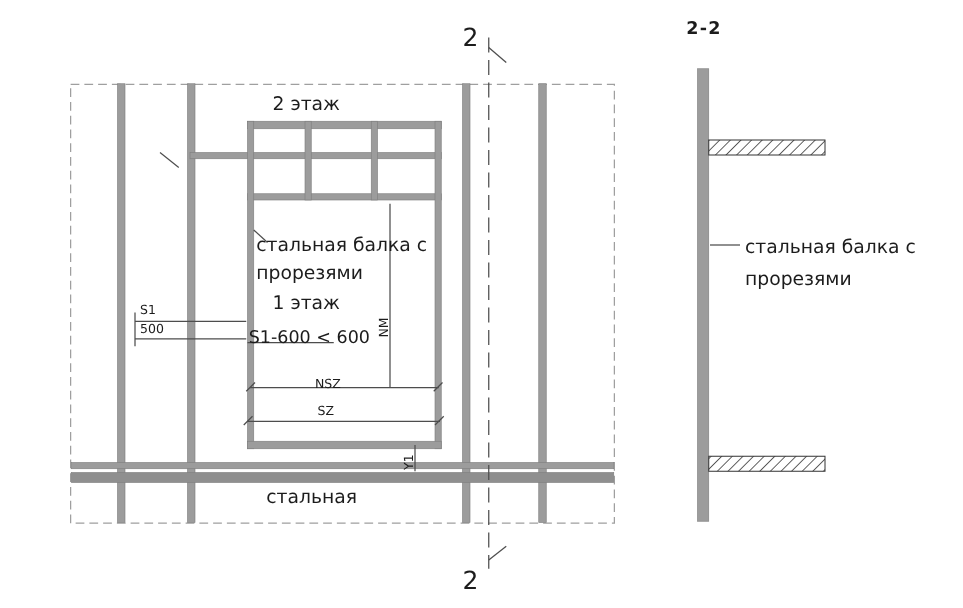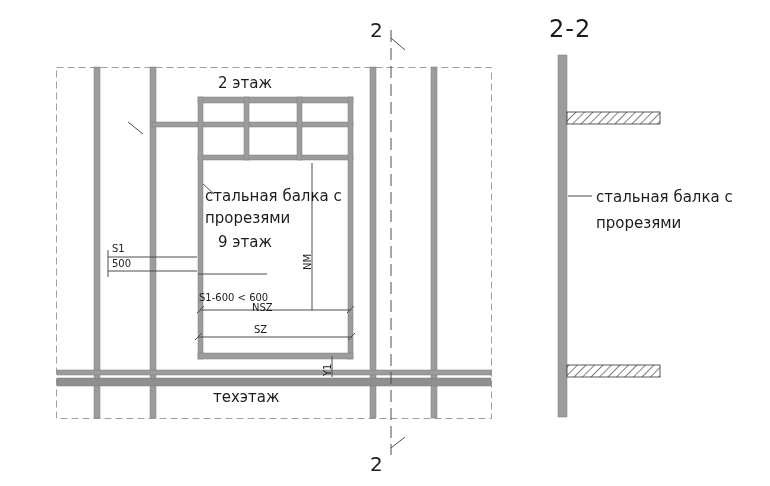--- a/index.html
+++ b/index.html
@@ -7,23 +7,23 @@
   }
   html,body{margin:0;padding:0;background:#ffffff;}
   #canvas{
     position:relative;width:770px;height:486px;background:#ffffff;overflow:hidden;
     font-family:"DejaVu Sans",sans-serif;color:var(--text);
   }
   #canvas svg{position:absolute;left:0;top:0;}
   .lbl{position:absolute;white-space:nowrap;}
   .lbl-md{font-size:15px;}
   .lbl-sm{font-size:10px;}
-  .lbl-xs{font-size:10px;margin-top:30px;}
+  .lbl-xs{font-size:14px;}
   .lbl-big{font-size:20px;}
-  .lbl-title{font-size:24px;font-weight:normal;letter-spacing:1px;}
+  .lbl-title{font-size:14px;font-weight:bold;letter-spacing:1px;}
   .center{text-align:left;}
   .rot{transform:rotate(-90deg);transform-origin:left top;}
   .two-line{white-space:normal;line-height:22px;}
   .two-line-wide{white-space:normal;line-height:26px;}
 </style>
 </head>
 <body>
 
 <div id="canvas">
 
@@ -92,23 +92,23 @@
   </svg>
 
   <div class="lbl lbl-md center" style="left:218px;top:74px;width:100px">2 этаж</div>
 
 
   <div class="lbl lbl-md two-line center" style="left:205px;top:185px;width:150px">
     <div>стальная балка с</div>
     <div>прорезями</div>
   </div>
 
-  <div class="lbl lbl-md center" style="left:218px;top:233px;width:100px">9 этаж</div>
+  <div class="lbl lbl-md center" style="left:218px;top:233px;width:100px">1 этаж</div>
 
-  <div class="lbl lbl-md center" style="left:213px;top:388px;width:110px">техэтаж</div>
+  <div class="lbl lbl-md center" style="left:213px;top:388px;width:110px">стальная</div>
 
   <div class="lbl lbl-sm" style="left:112px;top:243px">S1</div>
   <div class="lbl lbl-sm" style="left:112px;top:258px">500</div>
   <div class="lbl lbl-xs" style="left:199px;top:262px">S1-600 &lt; 600</div>
   <div class="lbl lbl-sm rot" style="left:302px;top:270px">NM</div>
   <div class="lbl lbl-sm" style="left:252px;top:302px">NSZ</div>
   <div class="lbl lbl-sm" style="left:254px;top:324px">SZ</div>
   <div class="lbl lbl-sm rot" style="left:322px;top:376px">Y1</div>
 
   <div class="lbl lbl-big" style="left:370px;top:18px">2</div>

